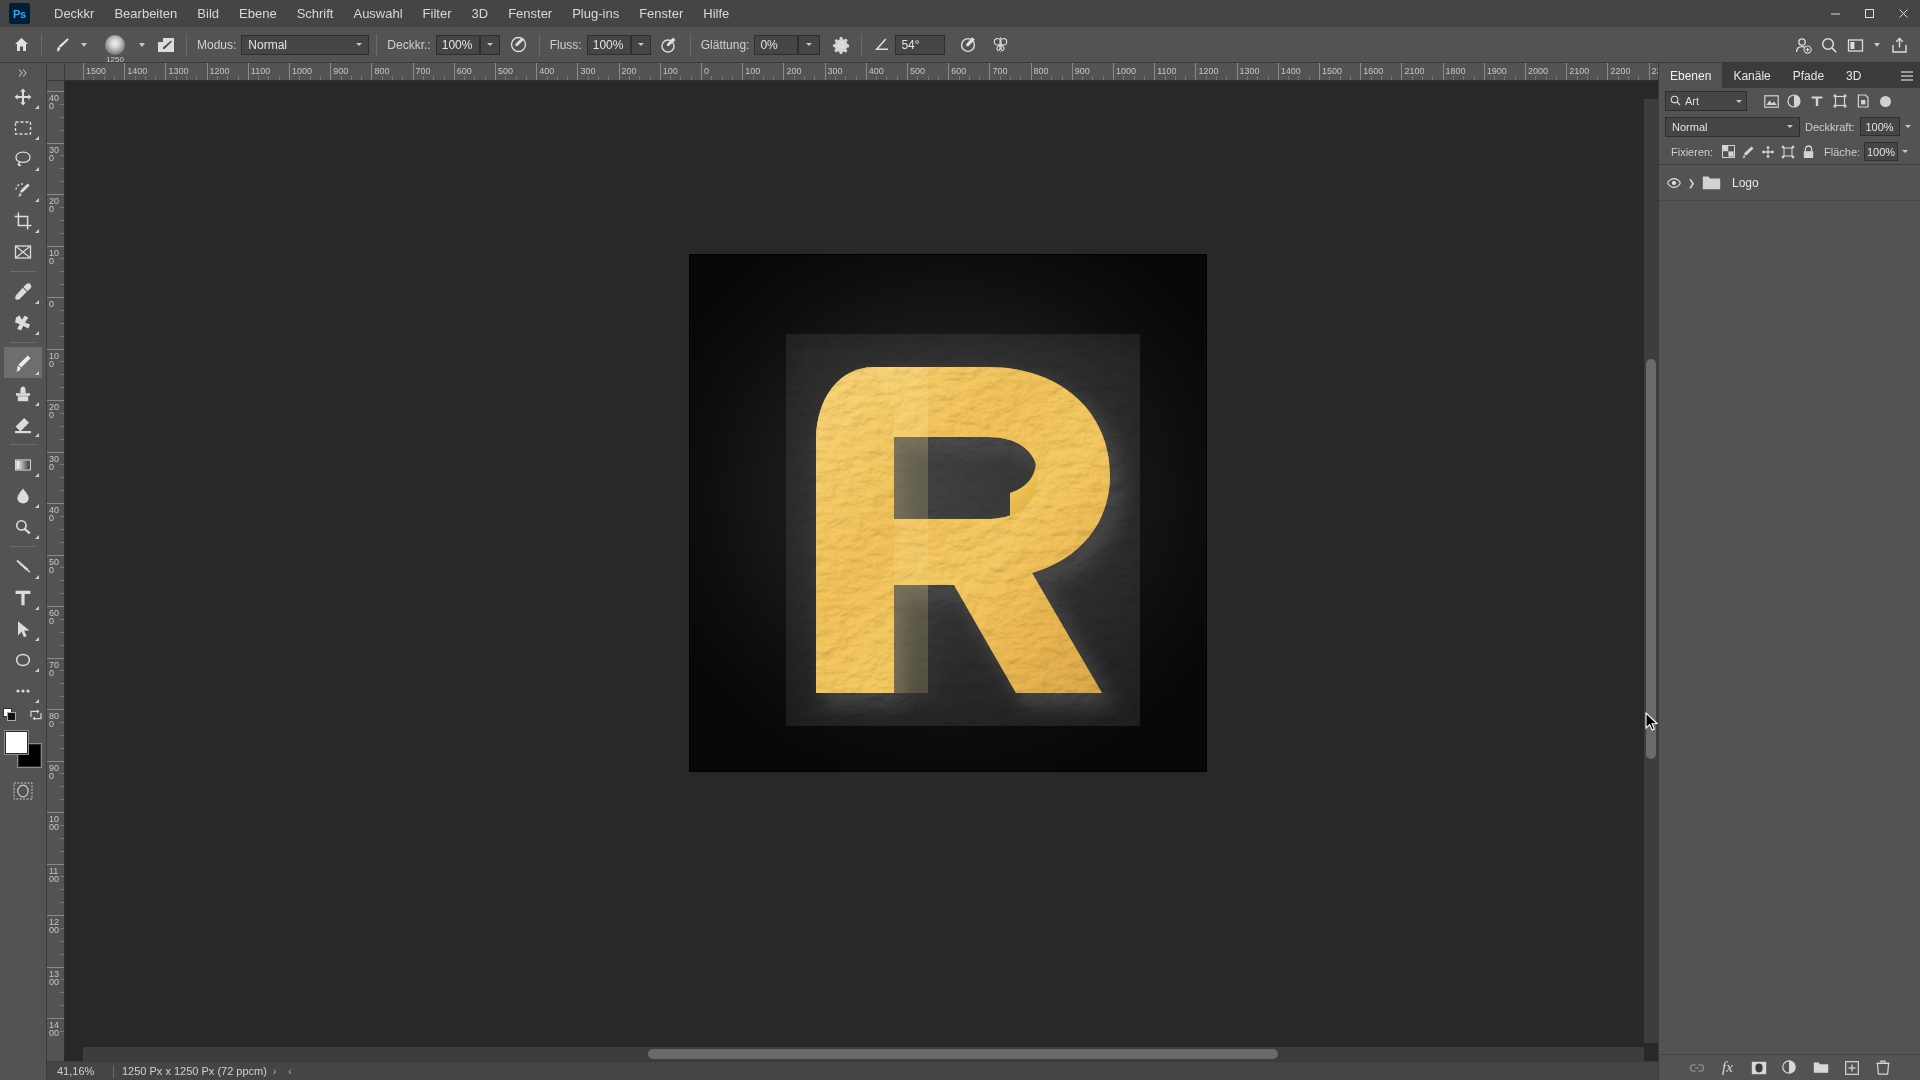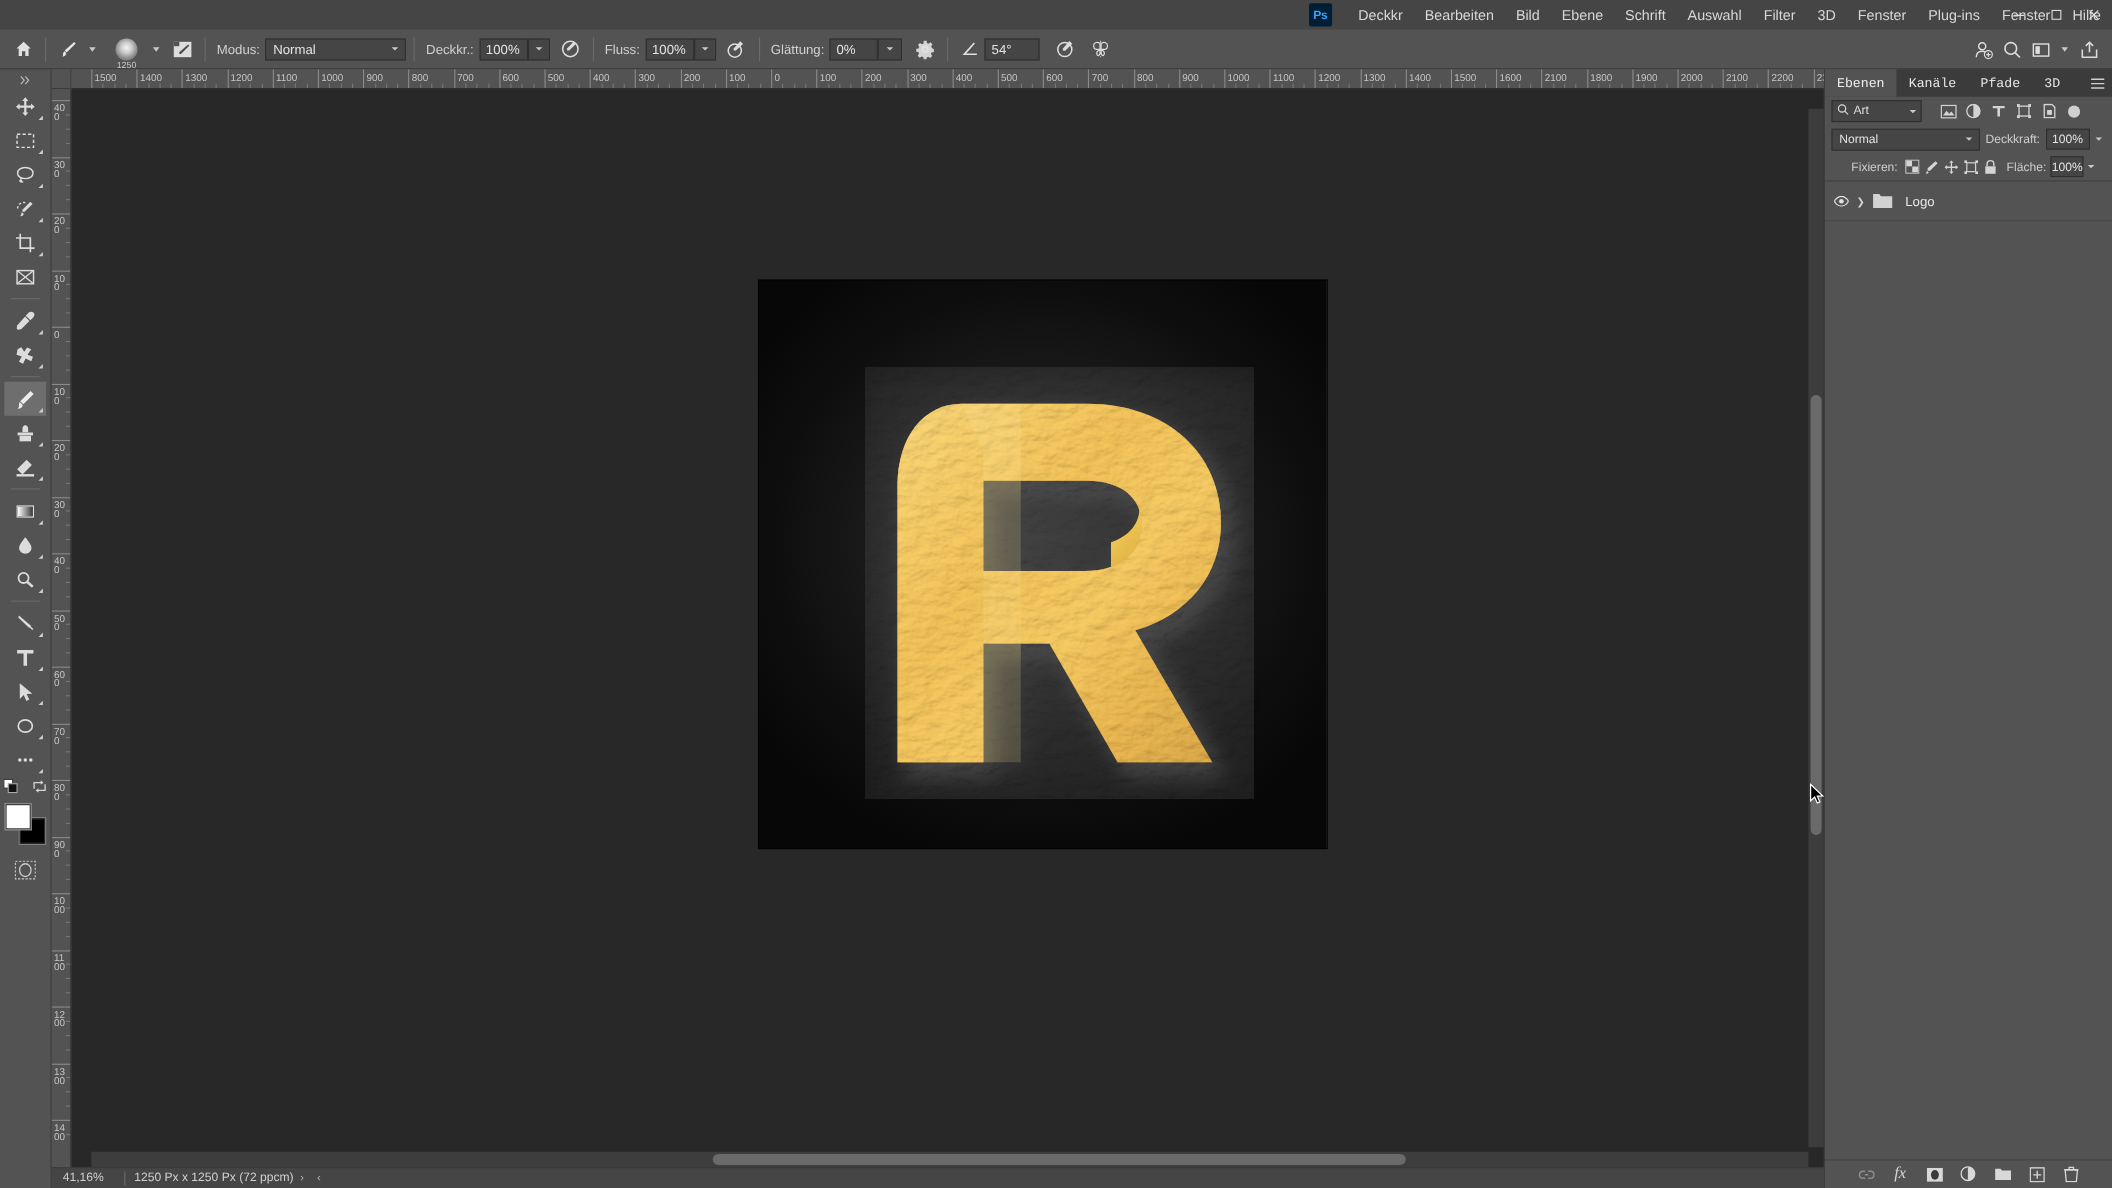--- a/index.html
+++ b/index.html
@@ -9,21 +9,21 @@
     font-family:"Liberation Sans", sans-serif;
     font-size:12px;
     color:#d4d4d4;
     -webkit-font-smoothing:antialiased;
   }
   .app { position:relative; width:1920px; height:1080px; display:flex; flex-direction:column; }
 
   
   .menubar {
     height:27px; background:#454545; display:flex; align-items:center;
-    flex:0 0 27px; position:relative;justify-content:flex-end;
+    flex:0 0 27px; position:relative;
   }
   .ps-logo {
     width:21px; height:21px; margin-left:9px; margin-right:14px;
     background:#001e36; color:#31a8ff; font-size:11px; font-weight:bold;
     display:flex; align-items:center; justify-content:center;
     border-radius:2px; letter-spacing:-0.3px;
   }
   .menu-item {
     padding:4px 10px; font-size:13px; color:#d8d8d8; white-space:nowrap;
     line-height:14px;
@@ -125,38 +125,38 @@
   .statusbar {
     height:19px; flex:0 0 19px; background:#454545; display:flex; align-items:center;
     font-size:11px; color:#d0d0d0; border-top:1px solid #3b3b3b;
   }
   .status-zoom { width:58px; padding-left:10px; }
   .status-sep { width:1px; height:13px; background:#6c6c6c; margin:0 8px; }
   .status-arrow { color:#b5b5b5; font-size:10px; margin:0 6px; }
 
   
   .rightpanel { width:262px; flex:0 0 262px; background:#535353; display:flex; flex-direction:column; border-left:1px solid #3b3b3b; }
-  .panel-tabs { height:25px; background:#3b3b3b; display:flex; align-items:stretch; position:relative;font-family:Liberation Mono, monospace; }
+  .panel-tabs { height:25px; background:#3b3b3b; display:flex; align-items:stretch; position:relative; }
   .ptab { padding:0 11px; display:flex; align-items:center; font-size:12px; color:#e5e5e5; }
   .ptab.active { background:#535353; color:#eee; }
   .panel-menu { position:absolute; right:6px; top:0; height:25px; display:flex; align-items:center; color:#cfcfcf; }
   .filter-row { height:26px; display:flex; align-items:center; padding:0 6px; gap:3px; background:#535353; }
   .filter-sel {
     background:#454545; border:1px solid #2f2f2f; height:20px; width:82px;
     display:flex; align-items:center; padding:0 4px; font-size:11px; color:#ddd;
     justify-content:space-between;
   }
   .fi { width:20px; height:20px; display:flex; align-items:center; justify-content:center; color:#d2d2d2; }
   .toggle-knob { width:11px; height:11px; border-radius:50%; background:#d0d0d0; margin-left:4px; }
   .blend-row { height:25px; display:flex; align-items:center; padding:0 6px; gap:5px; }
   .blend-sel { background:#454545; border:1px solid #2f2f2f; height:20px; width:135px;
     display:flex; align-items:center; padding:0 6px; font-size:11px; color:#e0e0e0; justify-content:space-between; }
   .op-label { font-size:11px; color:#cdcdcd; white-space:nowrap; }
   .op-val { background:#454545; border:1px solid #2f2f2f; height:19px; width:40px; font-size:11px; color:#e3e3e3; display:flex; align-items:center; justify-content:center; }
-  .lock-row { height:25px; display:flex; align-items:center; padding:0 24px; gap:4px; }
+  .lock-row { height:25px; display:flex; align-items:center; padding:0 12px; gap:4px; }
   .lock-label { font-size:11px; color:#cdcdcd; margin-right:3px; }
   .lock-ic { width:19px; height:19px; display:flex; align-items:center; justify-content:center; color:#d4d4d4; }
   .layers-list { flex:1 1 auto; overflow:hidden; border-top:1px solid #3f3f3f; }
   .layer-row { height:36px; display:flex; align-items:center; border-bottom:1px solid #484848; padding-left:4px; }
   .layer-row.selected { background:#6b6b6b; }
   .eye { width:22px; height:30px; display:flex; align-items:center; justify-content:center; color:#e0e0e0; }
   .expand-arrow { width:13px; text-align:center; color:#d3d3d3; font-size:9px; }
   .thumb-box {
     width:30px; height:30px; background:
       repeating-conic-gradient(#ffffff 0% 25%, #c9c9c9 0% 50%) 50% / 8px 8px;

